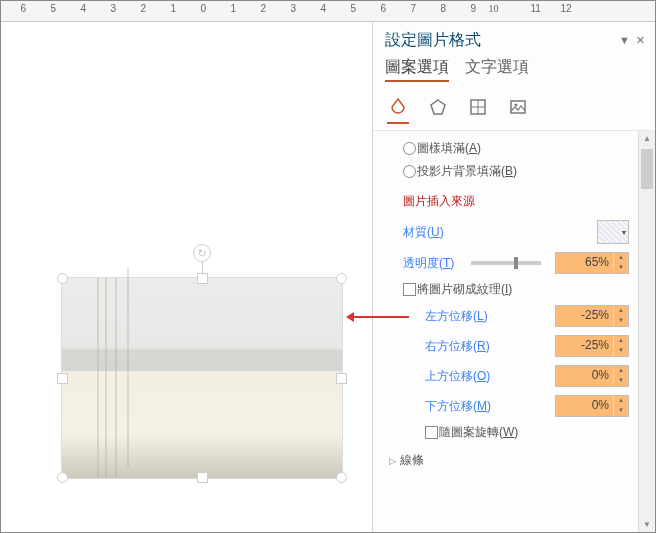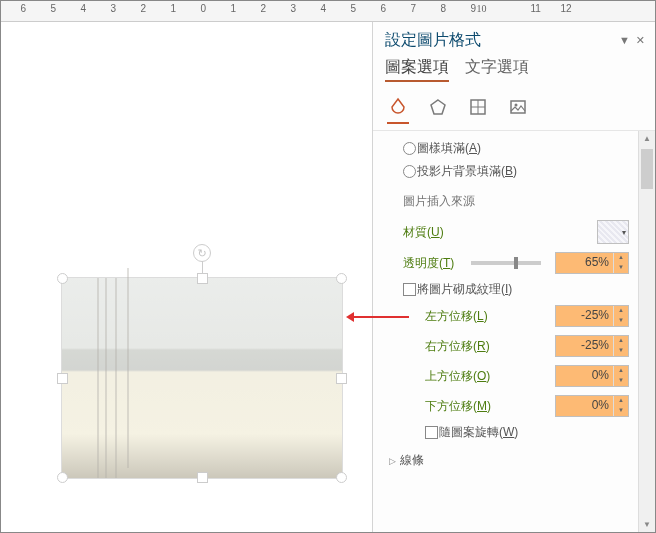--- a/index.html
+++ b/index.html
@@ -207,21 +207,21 @@
     background: #fff;
   }
   .check {
     width: 11px;
     height: 11px;
     border: 1px solid #888;
     background: #fff;
   }
   .section-label {
     padding: 10px 0 6px 18px;
-    color: #737373;
+    color: #b91c1c;
   }
   .btn-row {
     display: flex;
     gap: 8px;
     padding: 0 0 0 18px;
   }
   .btn {
     border: 1px solid #bfbfbf;
     background: #fff;
     padding: 4px 8px;
@@ -229,21 +229,21 @@
     color: #444;
     cursor: pointer;
   }
   .field-row {
     display: flex;
     align-items: center;
     padding: 4px 20px 4px 18px;
     gap: 8px;
   }
   .field-row.indent { padding-left: 40px; }
-  .field-row .lbl { flex: 1; color: #4d7c0f; }
+  .field-row .lbl { flex: 1; color: #3b82f6; }
   .spinner {
     display: flex;
     border: 1px solid #bfbfbf;
     background: #fdba74;
     height: 20px;
     width: 72px;
   }
   .spinner .val {
     flex: 1;
     text-align: right;
@@ -312,21 +312,21 @@
     <span class="tick" style="left: 200px;">0</span>
     <span class="tick" style="left: 230px;">1</span>
     <span class="tick" style="left: 260px;">2</span>
     <span class="tick" style="left: 290px;">3</span>
     <span class="tick" style="left: 320px;">4</span>
     <span class="tick" style="left: 350px;">5</span>
     <span class="tick" style="left: 380px;">6</span>
     <span class="tick" style="left: 410px;">7</span>
     <span class="tick" style="left: 440px;">8</span>
     <span class="tick" style="left: 470px;">9</span>
-    <span class="tick" style="left: 476px; font-family: Liberation Serif, serif;">10</span>
+    <span class="tick" style="left: 488px; font-family: Liberation Serif, serif;">10</span>
     <span class="tick" style="left: 530px;">11</span>
     <span class="tick" style="left: 560px;">12</span>
   </div>
 
 <div class="workspace">
   <div class="canvas">
     <div class="picture">
       <div class="rotate">↻</div>
       <div class="handle" style="left:-5px;top:-5px"></div>
       <div class="handle sq" style="left:50%;top:-5px;margin-left:-5px"></div>

